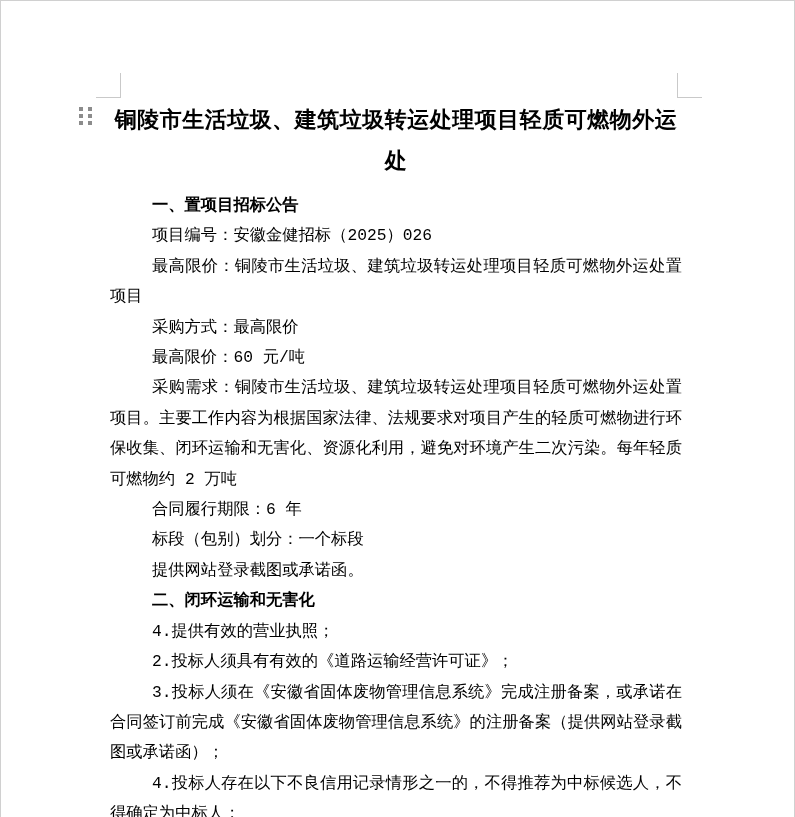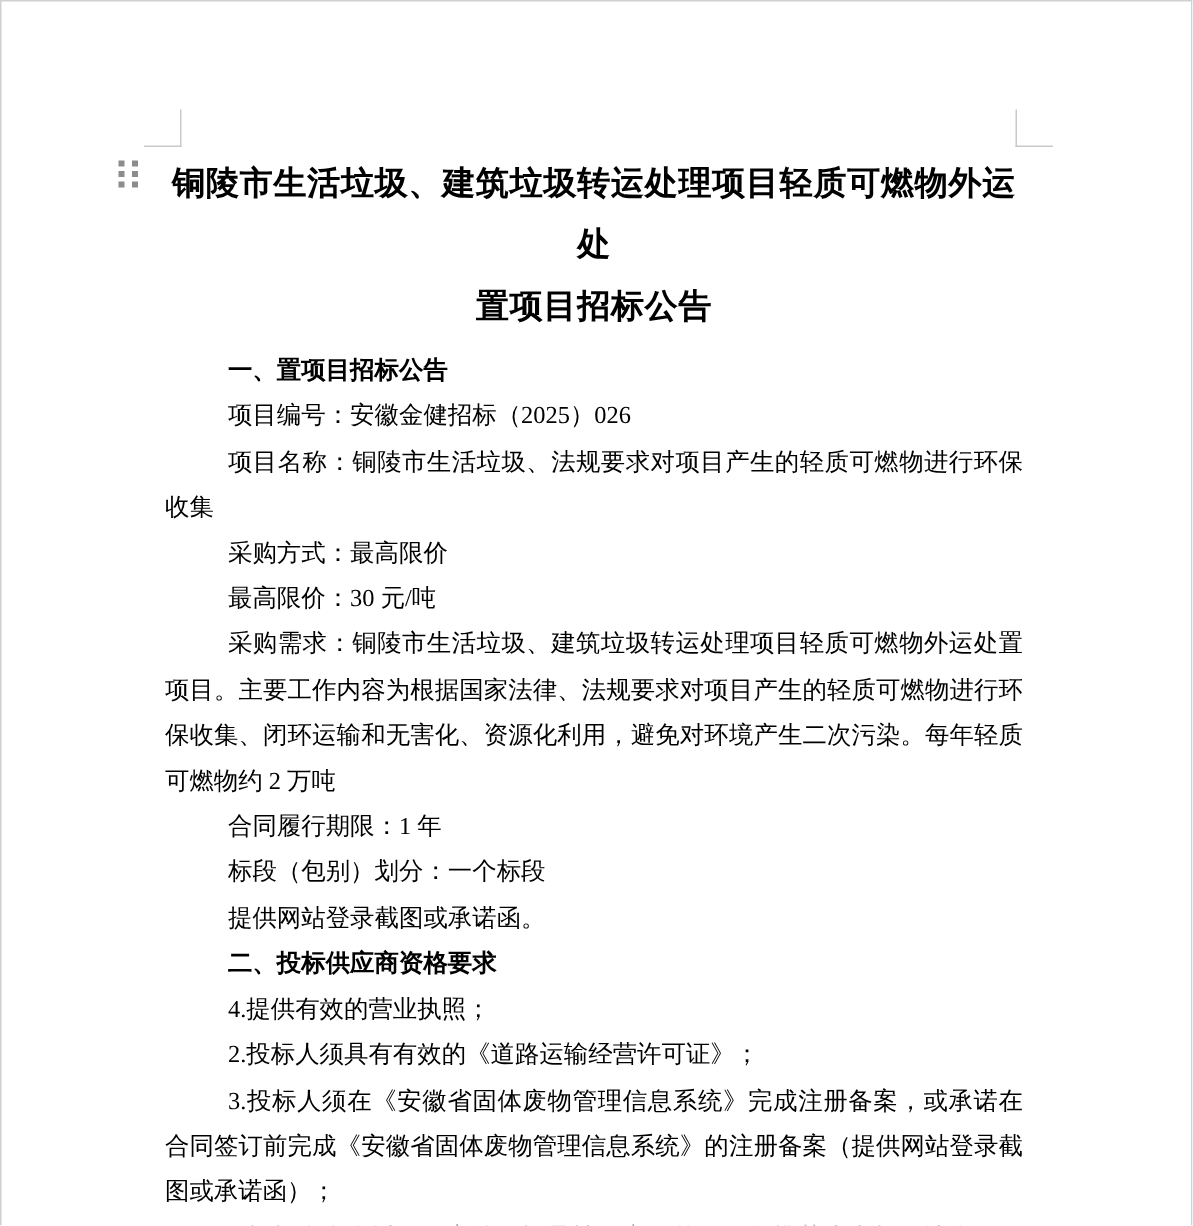--- a/index.html
+++ b/index.html
@@ -6,21 +6,21 @@
   .page {
     position:relative;
     width:795px; height:817px;
     box-sizing:border-box;
     background:#ffffff;
     border-top:1px solid #d0d0d0;
     border-left:1px solid #d0d0d0;
     border-right:1px solid #d0d0d0;
     overflow:hidden;
     color:#000000;
-    font-family:Liberation Serif, serif;
+    font-family:Liberation Mono, monospace;
   }
   
   .crop-mark { position:absolute; top:72px; width:24px; height:24px; }
   .crop-mark.tl { left:95px;  border-right:1px solid #c9c9c9; border-bottom:1px solid #c9c9c9; }
   .crop-mark.tr { left:676px; border-left:1px solid  #c9c9c9; border-bottom:1px solid #c9c9c9; }
   
   .drag-handle {
     position:absolute; left:78px; top:106px;
     display:grid; grid-template-columns:4px 4px; grid-auto-rows:4px;
     column-gap:5px; row-gap:3px; cursor:grab;
@@ -51,34 +51,33 @@
     <span></span>
     <span></span>
     <span></span>
     <span></span>
   </div>
 
   <div class="content">
 
     <div class="doc-title">
       <div>铜陵市生活垃圾、建筑垃圾转运处理项目轻质可燃物外运处</div>
-      <div>置项目招标公告</div>
     </div>
 
     <div class="body-text">
       <p class="heading">一、置项目招标公告</p>
       <p>项目编号：安徽金健招标（2025）026</p>
-      <p>项目名称：铜陵市生活垃圾、法规要求对项目产生的轻质可燃物进行环保收集</p>
+      <p>最高限价：铜陵市生活垃圾、建筑垃圾转运处理项目轻质可燃物外运处置项目</p>
       <p>采购方式：最高限价</p>
-      <p>最高限价：30 元/吨</p>
+      <p>最高限价：60 元/吨</p>
       <p>采购需求：铜陵市生活垃圾、建筑垃圾转运处理项目轻质可燃物外运处置项目。主要工作内容为根据国家法律、法规要求对项目产生的轻质可燃物进行环保收集、闭环运输和无害化、资源化利用，避免对环境产生二次污染。每年轻质可燃物约 2 万吨</p>
-      <p>合同履行期限：1 年</p>
+      <p>合同履行期限：6 年</p>
       <p>标段（包别）划分：一个标段</p>
       <p>提供网站登录截图或承诺函。</p>
-      <p class="heading">二、投标供应商资格要求</p>
+      <p class="heading">二、闭环运输和无害化</p>
       <p>4.提供有效的营业执照；</p>
       <p>2.投标人须具有有效的《道路运输经营许可证》；</p>
       <p>3.投标人须在《安徽省固体废物管理信息系统》完成注册备案，或承诺在合同签订前完成《安徽省固体废物管理信息系统》的注册备案（提供网站登录截图或承诺函）；</p>
       <p>4.投标人存在以下不良信用记录情形之一的，不得推荐为中标候选人，不得确定为中标人：</p>
     </div>
 
   </div>
 </div>
 
 </body></html>

